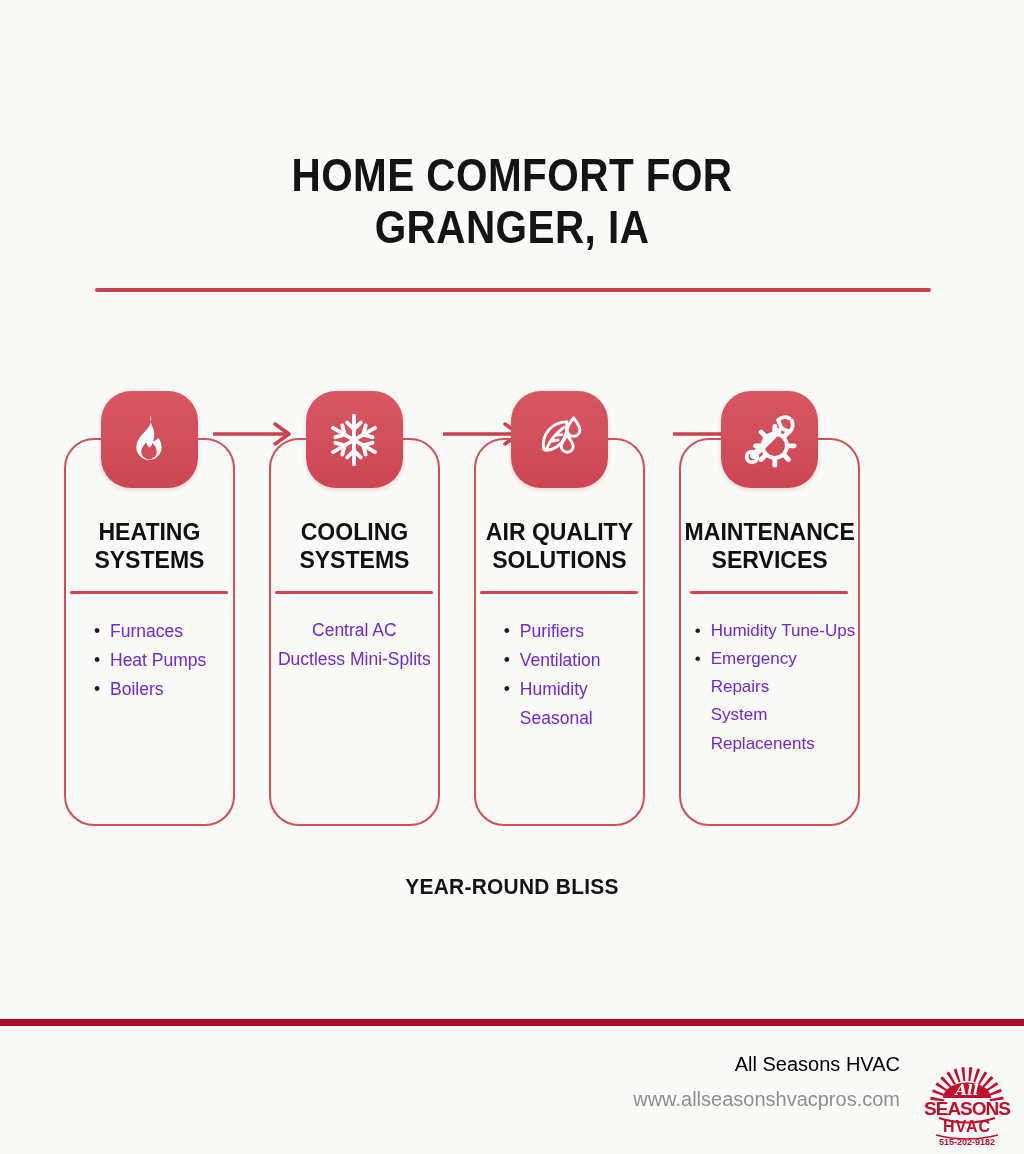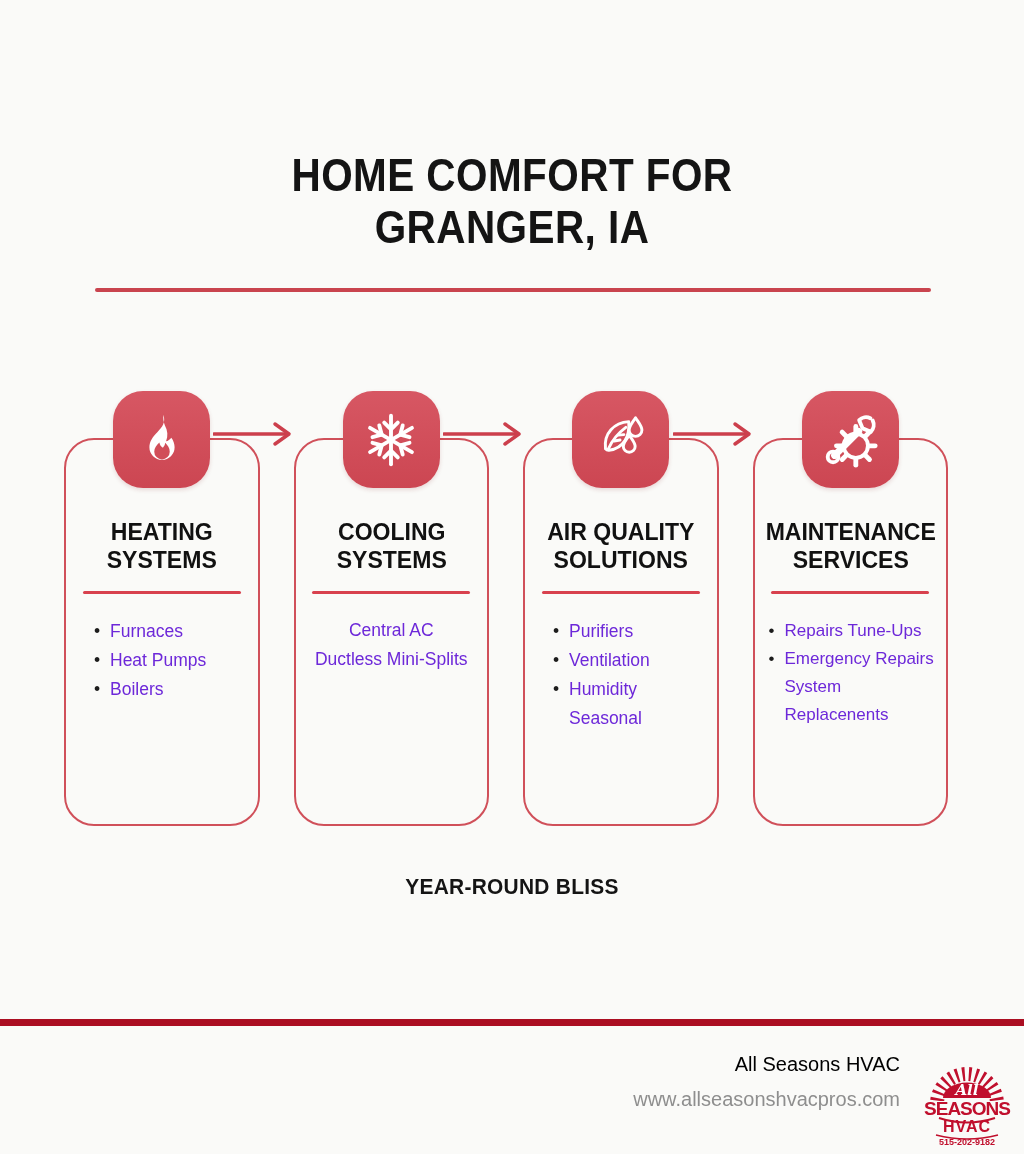--- a/index.html
+++ b/index.html
@@ -16,21 +16,21 @@
     letter-spacing:.5px;color:#141414;
     transform:scaleX(.88);transform-origin:50% 0;
     margin:0;
   }
   .title-rule{
     position:absolute;top:288px;left:95px;width:836px;height:4px;
     background:#c9444f;border-radius:2px;
   }
   
   .cards-row{
-    position:absolute;top:438px;left:64px;width:884px;height:388px;
+    position:absolute;top:438px;left:64px;width:796px;height:388px;
     display:flex;gap:34px;
   }
   .card{
     position:relative;flex:1 1 0;
     border:2px solid #d0505a;border-radius:30px;
     background:transparent;
   }
   .icon-badge{
     position:absolute;top:-49px;left:50%;margin-left:-48.5px;
     width:97px;height:97px;border-radius:30px;
@@ -196,21 +196,21 @@
           </g>
           <line x1="16" y1="48" x2="41" y2="23" stroke-width="7"></line>
           <circle cx="14.5" cy="49.5" r="5.5" stroke-width="4"></circle>
           <path d="M53 9.5a10 10 0 0 0-11.5 2l3.5 8.5 8.5 3.5a10 10 0 0 0 2-11.5" stroke-width="4" stroke-linejoin="round"></path>
         </g>
       </svg>
     </div>
     <h2 class="card-title"><span>MAINTENANCE</span><br><span>SERVICES</span></h2>
     <div class="card-divider"></div>
     <ul class="card-list tight">
-      <li class="b">Repairs Tune-Ups</li>
+      <li class="b">Humidity Tune-Ups</li>
       <li class="b">Emergency Repairs</li>
       <li>System Replacenents</li>
     </ul>
   </section>
 
 </div>
 
 <p class="tagline">YEAR-ROUND BLISS</p>
 
 <div class="footer-bar"></div>

